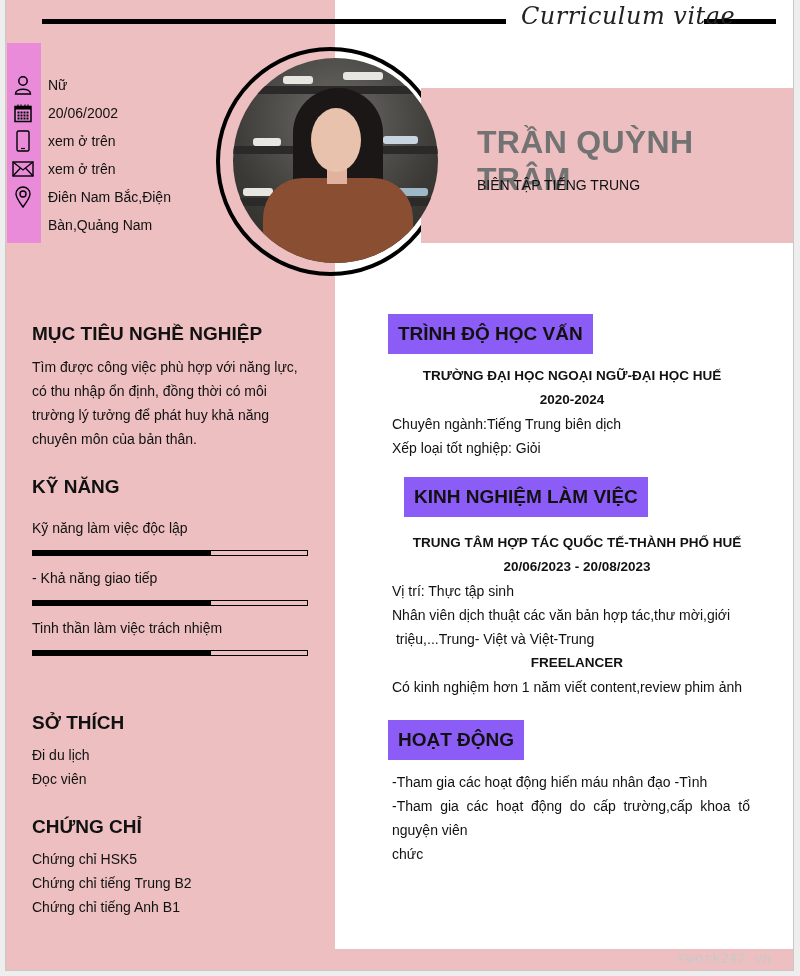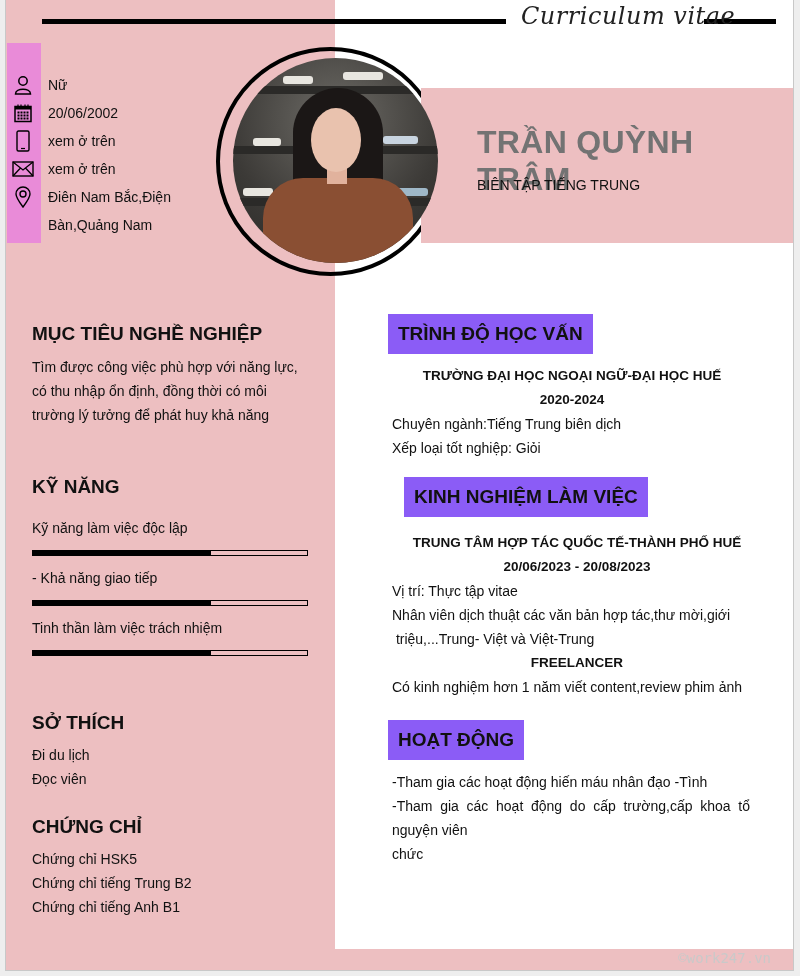--- a/index.html
+++ b/index.html
@@ -155,20 +155,21 @@
   </div>
 
   <div class="full-name">TRẦN QUỲNH TRÂM</div>
   <div class="job-title">BIÊN TẬP TIẾNG TRUNG</div>
 
   <div class="l-heading" style="top:323px;">MỤC TIÊU NGHỀ NGHIỆP</div>
   <div class="l-para" style="top:355px;">
     <div>Tìm được công việc phù hợp với năng lực,</div>
     <div>có thu nhập ổn định, đồng thời có môi</div>
     <div>trường lý tưởng để phát huy khả năng</div>
+    <div>chuyên môn của bản thân.</div>
   </div>
 
   <div class="l-heading" style="top:476px;">KỸ NĂNG</div>
   <div class="skill-label" style="top:520px;">Kỹ năng làm việc độc lập</div>
   <div class="skill-bar" style="top:550px;">
       <div class="skill-fill" style="width:65%;"></div>
     </div>
   <div class="skill-label" style="top:570px;">- Khả năng giao tiếp</div>
   <div class="skill-bar" style="top:600px;">
       <div class="skill-fill" style="width:65%;"></div>
@@ -196,21 +197,21 @@
     <div class="b">TRƯỜNG ĐẠI HỌC NGOẠI NGỮ-ĐẠI HỌC HUẾ</div>
     <div class="b">2020-2024</div>
     <div>Chuyên ngành:Tiếng Trung biên dịch</div>
     <div>Xếp loại tốt nghiệp: Giỏi</div>
   </div>
 
   <div class="r-heading" style="top:477px;margin-left:16px;">KINH NGHIỆM LÀM VIỆC</div>
   <div class="r-block" style="top:531px;width:370px;">
     <div class="b">TRUNG TÂM HỢP TÁC QUỐC TẾ-THÀNH PHỐ HUẾ</div>
     <div class="b">20/06/2023 - 20/08/2023</div>
-    <div>Vị trí: Thực tập vitae</div>
+    <div>Vị trí: Thực tập sinh</div>
     <div>Nhân viên dịch thuật các văn bản hợp tác,thư mời,giới</div>
     <div style="white-space:pre;"> triệu,...Trung- Việt và Việt-Trung</div>
     <div class="b">FREELANCER</div>
     <div>Có kinh nghiệm hơn 1 năm viết content,review phim ảnh</div>
   </div>
 
   <div class="r-heading" style="top:720px;">HOẠT ĐỘNG</div>
   <div class="r-block" style="top:770px;width:358px;">
     <div>-Tham gia các hoạt động hiến máu nhân đạo -Tình</div>
     <div style="text-align:justify;text-align-last:justify;">-Tham gia các hoạt động do cấp trường,cấp khoa tổ</div>

